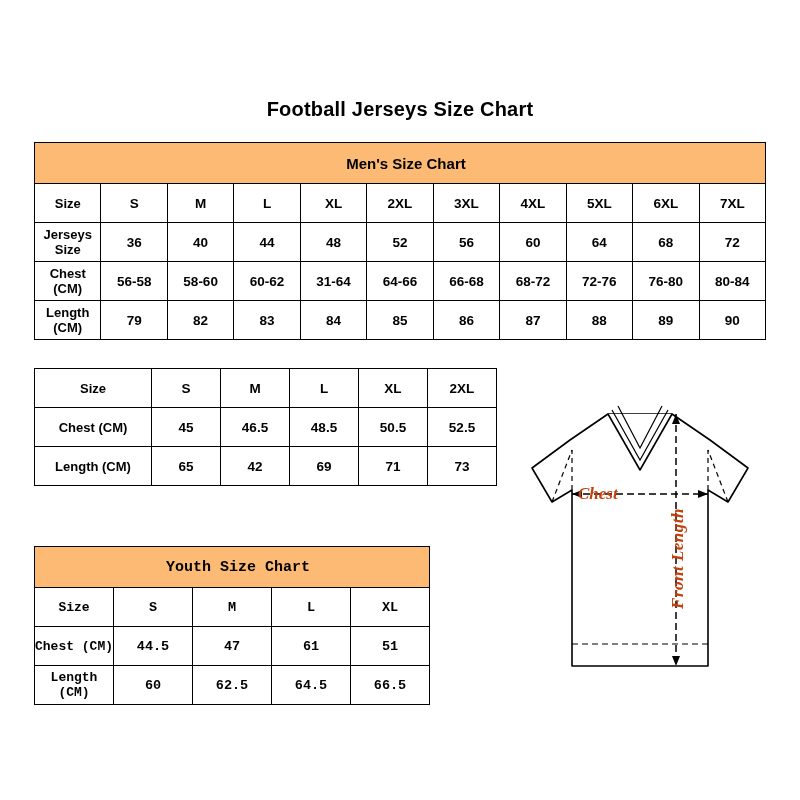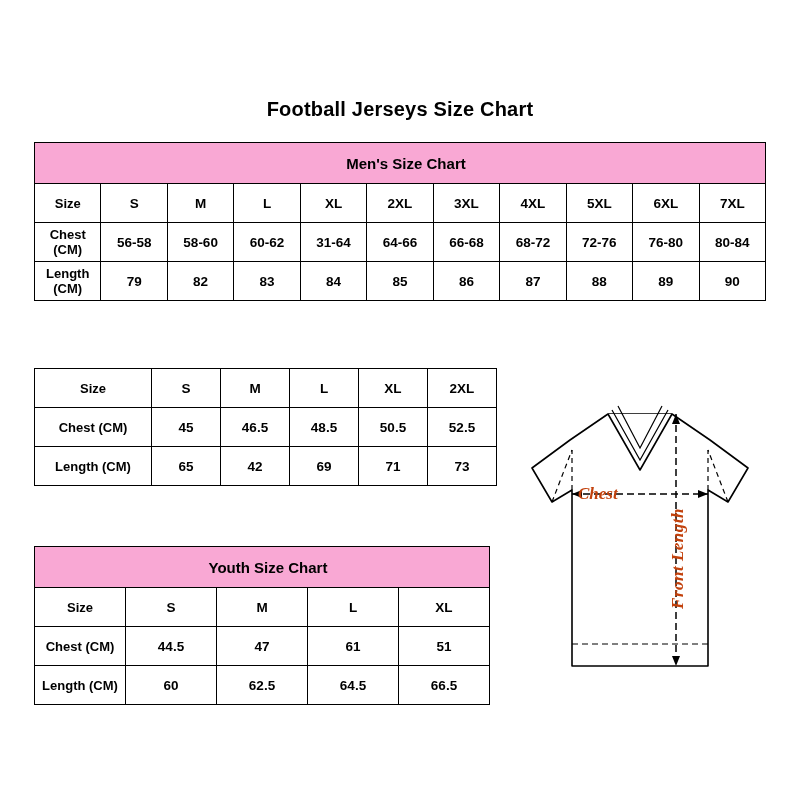--- a/index.html
+++ b/index.html
@@ -40,21 +40,21 @@
     border: 1px solid #000000;
     text-align: center;
     vertical-align: middle;
     font-weight: bold;
     font-size: 13.5px;
     padding: 0;
     height: 38px;
     background: #ffffff;
   }
   table.sizechart th.section {
-    background: #f9a8d4;
+    background: #fdba74;
     font-size: 15px;
     height: 40px;
     padding-left: 12px;
   }
   table.sizechart td.rowlabel {
     font-size: 13px;
     text-align: center;
   }
 
   
@@ -75,21 +75,22 @@
     width: 456px;
   }
   #women-table td.rowlabel { width: 116px; }
   #women-table td.c { width: 68px; }
 
   
   #youth-table {
     position: absolute;
     left: 34px;
     top: 546px;
-    width: 456px;
+    width: 396px;
+    font-family: Liberation Mono, monospace;
   }
   #youth-table td.rowlabel { width: 116px; }
   #youth-table td.c { width: 85px; }
 
   
   #shirt {
     position: absolute;
     left: 500px;
     top: 398px;
     width: 280px;
@@ -135,20 +136,33 @@
         <td class="c">L</td>
         <td class="c">XL</td>
         <td class="c">2XL</td>
         <td class="c">3XL</td>
         <td class="c">4XL</td>
         <td class="c">5XL</td>
         <td class="c">6XL</td>
         <td class="c">7XL</td>
       </tr>
       <tr>
+        <td class="rowlabel">Jerseys Size</td>
+        <td class="c">36</td>
+        <td class="c">40</td>
+        <td class="c">44</td>
+        <td class="c">48</td>
+        <td class="c">52</td>
+        <td class="c">56</td>
+        <td class="c">60</td>
+        <td class="c">64</td>
+        <td class="c">68</td>
+        <td class="c">72</td>
+      </tr>
+      <tr>
         <td class="rowlabel">Chest (CM)</td>
         <td class="c">56-58</td>
         <td class="c">58-60</td>
         <td class="c">60-62</td>
         <td class="c">31-64</td>
         <td class="c">64-66</td>
         <td class="c">66-68</td>
         <td class="c">68-72</td>
         <td class="c">72-76</td>
         <td class="c">76-80</td>

